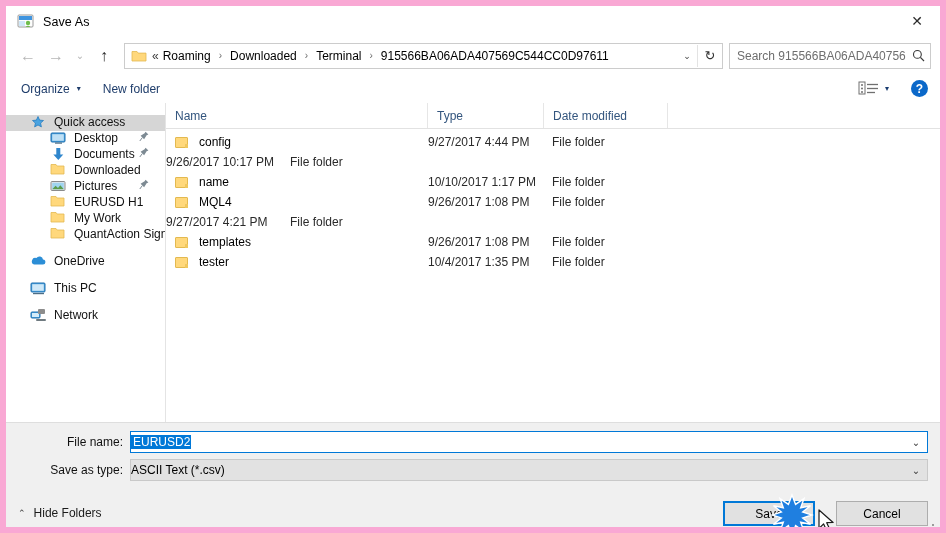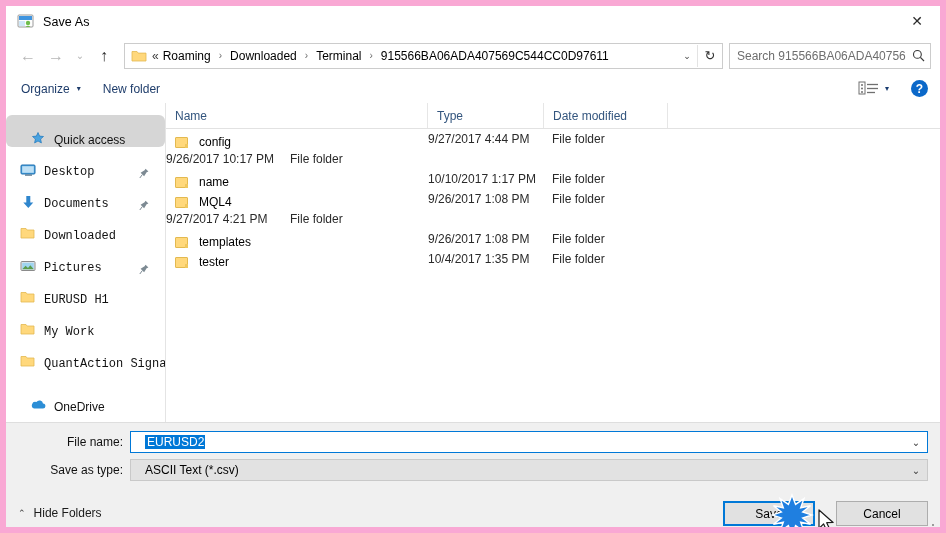--- a/index.html
+++ b/index.html
@@ -203,31 +203,30 @@
   }
   .sidebar {
     width: 160px;
     flex: none;
     border-right: 1px solid #e4e4e4;
     padding-top: 12px;
     box-sizing: border-box;
     overflow: hidden;
   }
   .nav-item {
-    height: 32px;
-    display: flex;
-    align-items: flex-end;
+    height: 16px;
+    display: flex;
+    align-items: flex-start;
     font-size: 12px;
     color: #111;
     padding-left: 24px;
     position: relative;
     white-space: nowrap;
-    border-radius: 6px;
-  }
-  .nav-item.indent { padding-left: 14px; font-family: Liberation Mono, monospace; }
+  }
+  .nav-item.indent { padding-left: 44px; }
   .nav-item.selected { background: #d6d6d6; }
   .nav-ic {
     width: 17px; height: 16px;
     margin-right: 7px;
     flex: none;
     position: relative;
   }
   .pin {
     position: absolute;
     right: 16px;
@@ -270,20 +269,21 @@
     left: 50%;
     top: -7px;
     transform: translateX(-50%);
     font-size: 9px;
     color: #7a7a7a;
   }
   .rows { padding-top: 3px; }
   .row {
     height: 20px;
     display: flex;
+    align-items: center;
     font-size: 12px;
     color: #000;
   }
   .cell-name {
     width: 262px;
     display: flex;
     align-items: center;
     padding-left: 9px;
     box-sizing: border-box;
     white-space: nowrap;
@@ -358,21 +358,21 @@
   .combo.filename {
     background: #ffffff;
     border: 1px solid #0078d7;
   }
   .combo.filetype {
     background: #e2e2e2;
     border: 1px solid #c9c9c9;
   }
   .combo-val {
     flex: 1 1 auto;
-    padding-left: 14px;
+    padding-left: 0;
     font-size: 12px;
     color: #000;
     overflow: hidden;
     white-space: nowrap;
   }
   .combo.filename .sel {
     background: #0078d7;
     color: #ffffff;
     padding: 1px 1px 1px 2px;
   }

